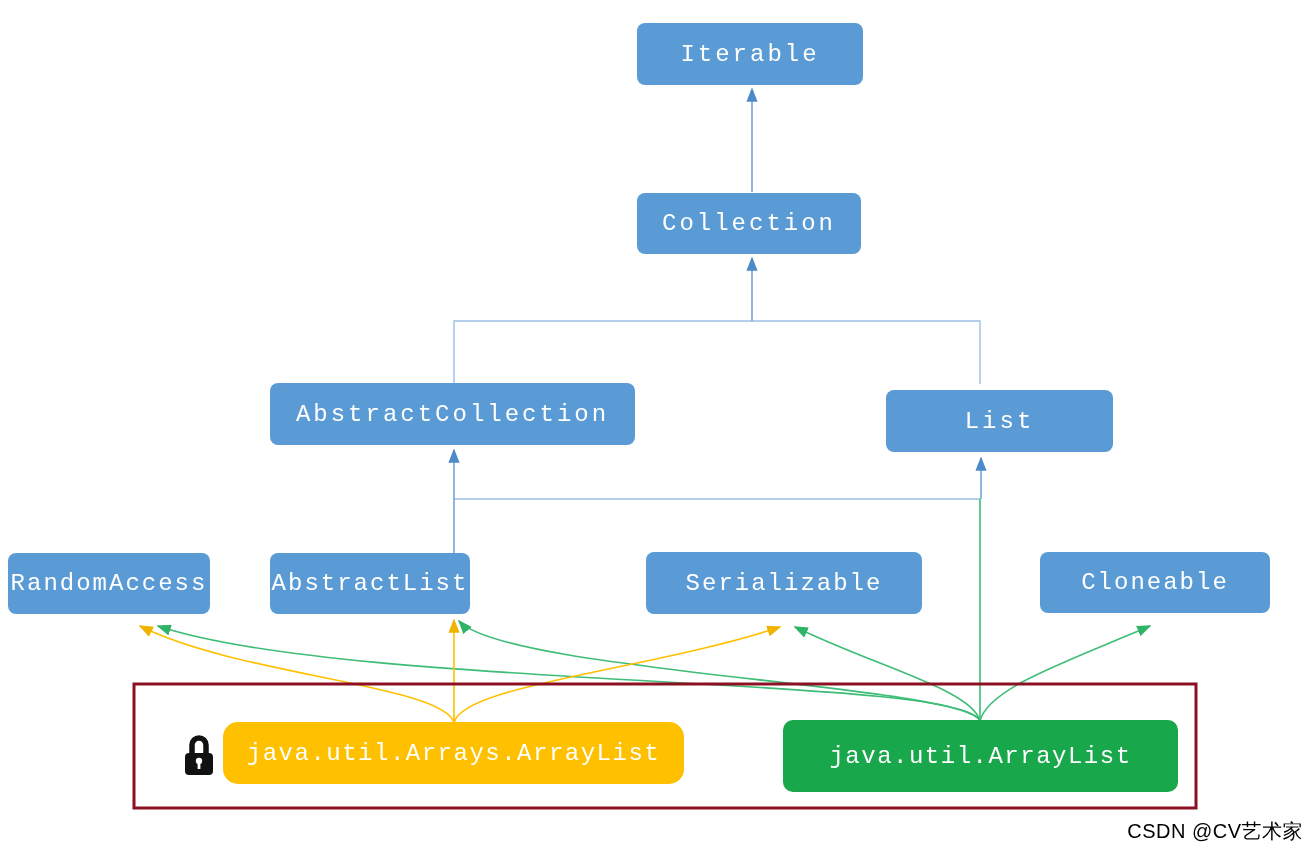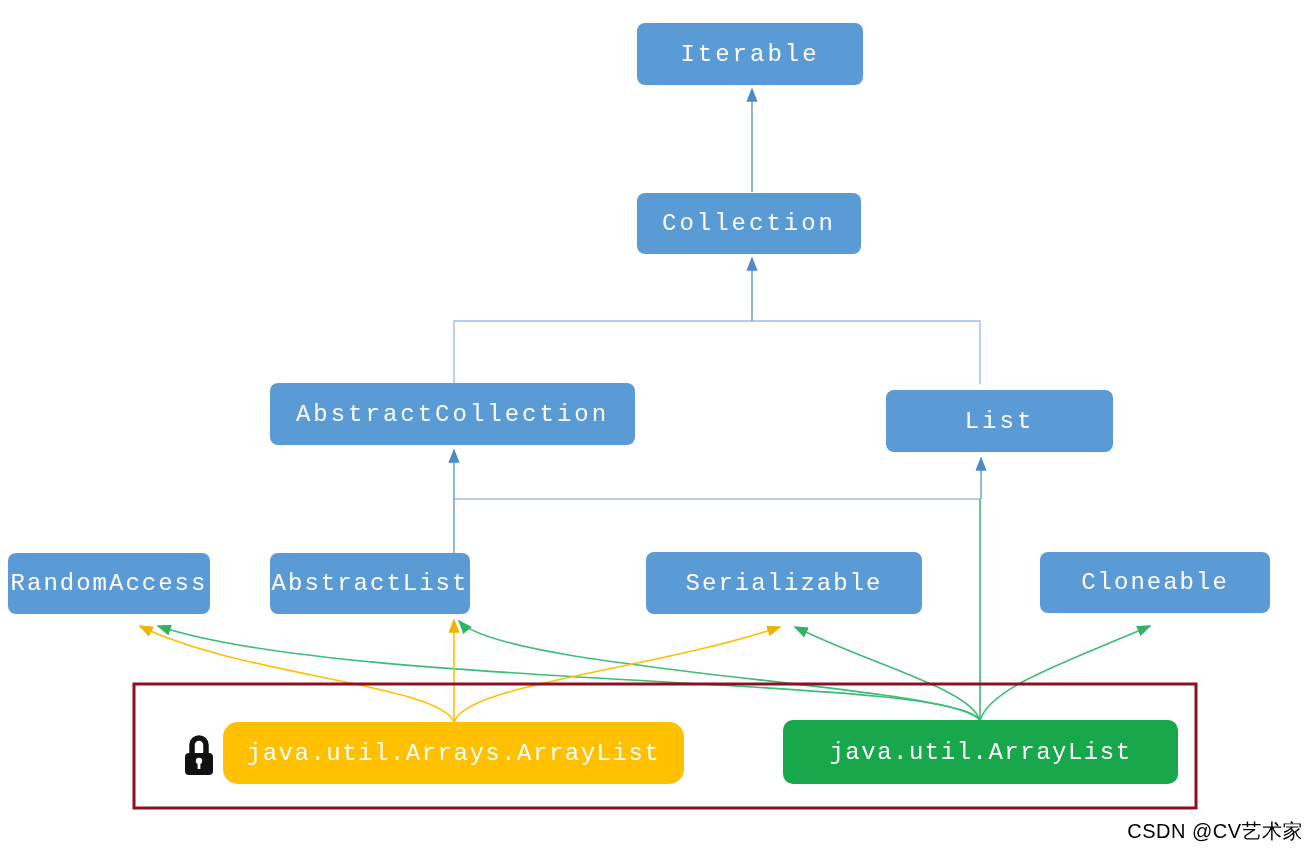--- a/index.html
+++ b/index.html
@@ -76,21 +76,21 @@
   <div class="node blue ls2" style="left:8px;top:553px;width:202px;height:61px;">RandomAccess</div>
 
   <div class="node blue ls2" style="left:270px;top:553px;width:200px;height:61px;">AbstractList</div>
 
   <div class="node blue ls2" style="left:1040px;top:552px;width:230px;height:61px;">Cloneable</div>
 
   <div class="node blue ls2" style="left:646px;top:552px;width:276px;height:62px;">Serializable</div>
 
   <div class="node yellow ls15" style="left:223px;top:722px;width:461px;height:62px;border-radius:15px;">java.util.Arrays.ArrayList</div>
 
-  <div class="node green ls15" style="left:783px;top:720px;width:395px;height:64px;">java.util.ArrayList</div>
+  <div class="node green ls15" style="left:783px;top:720px;width:395px;height:72px;">java.util.ArrayList</div>
 
   <svg id="lock" width="32" height="46" viewBox="0 0 32 46" xmlns="http://www.w3.org/2000/svg">
     <path d="M9,22 V14 a7,7 0 0 1 14,0 V22" fill="none" stroke="#111111" stroke-width="5.5"></path>
     <rect x="2" y="22" width="28" height="22" rx="4" fill="#111111"></rect>
     <circle cx="16" cy="30" r="3.2" fill="#ffffff"></circle>
     <rect x="14.6" y="30" width="2.8" height="8" fill="#ffffff"></rect>
   </svg>
 
   <div id="watermark">CSDN @CV艺术家</div>
 </div>

